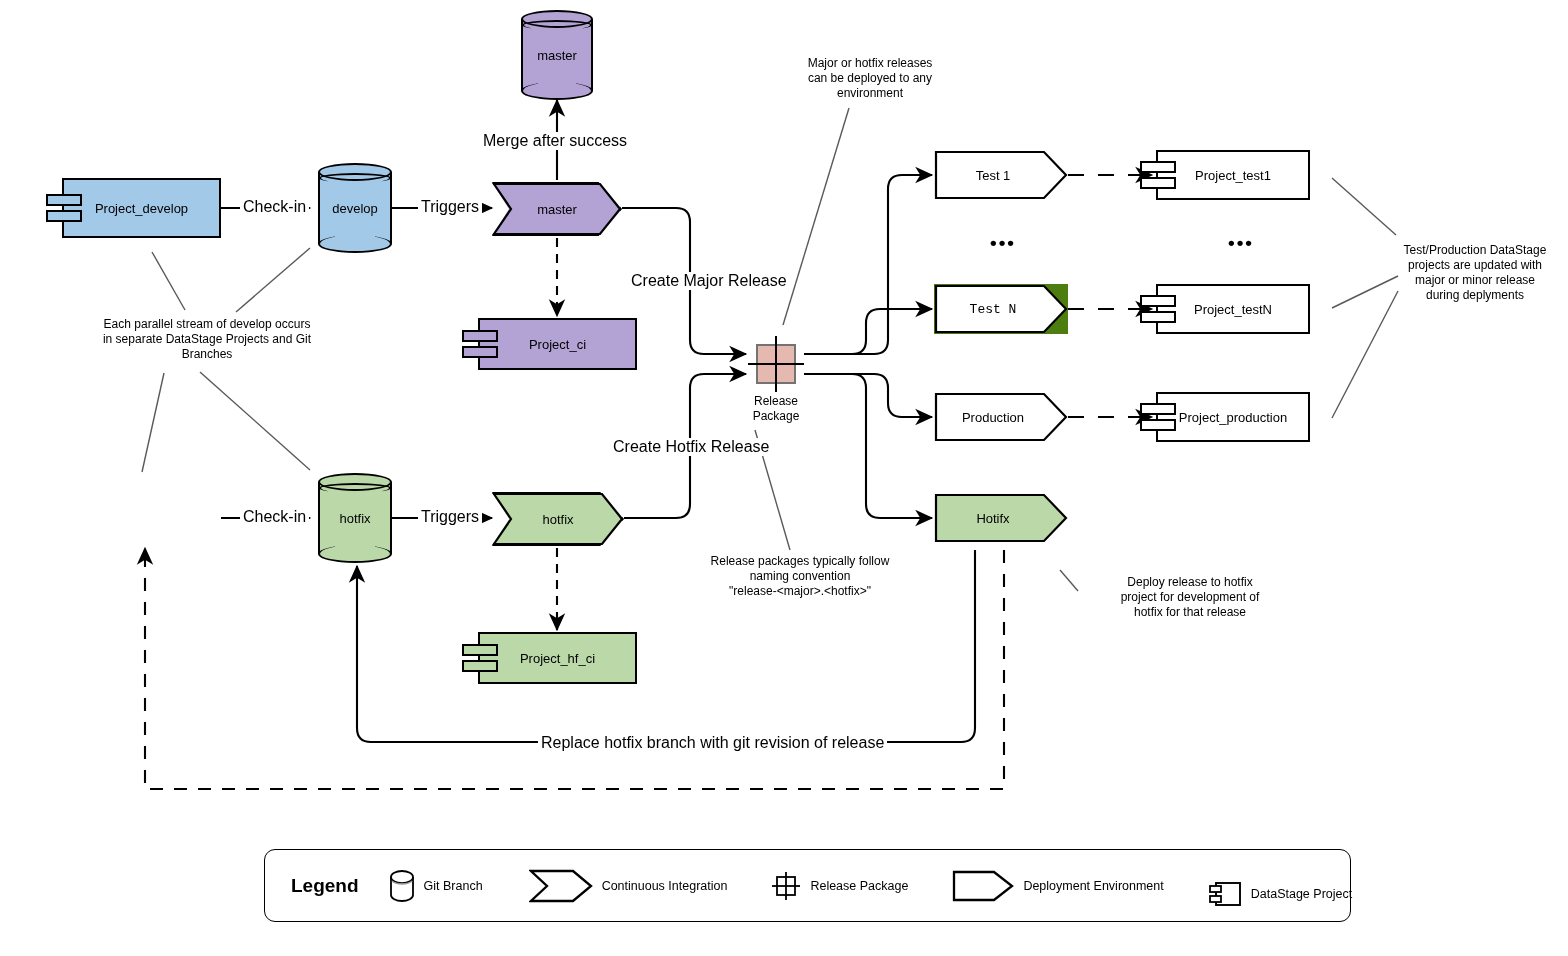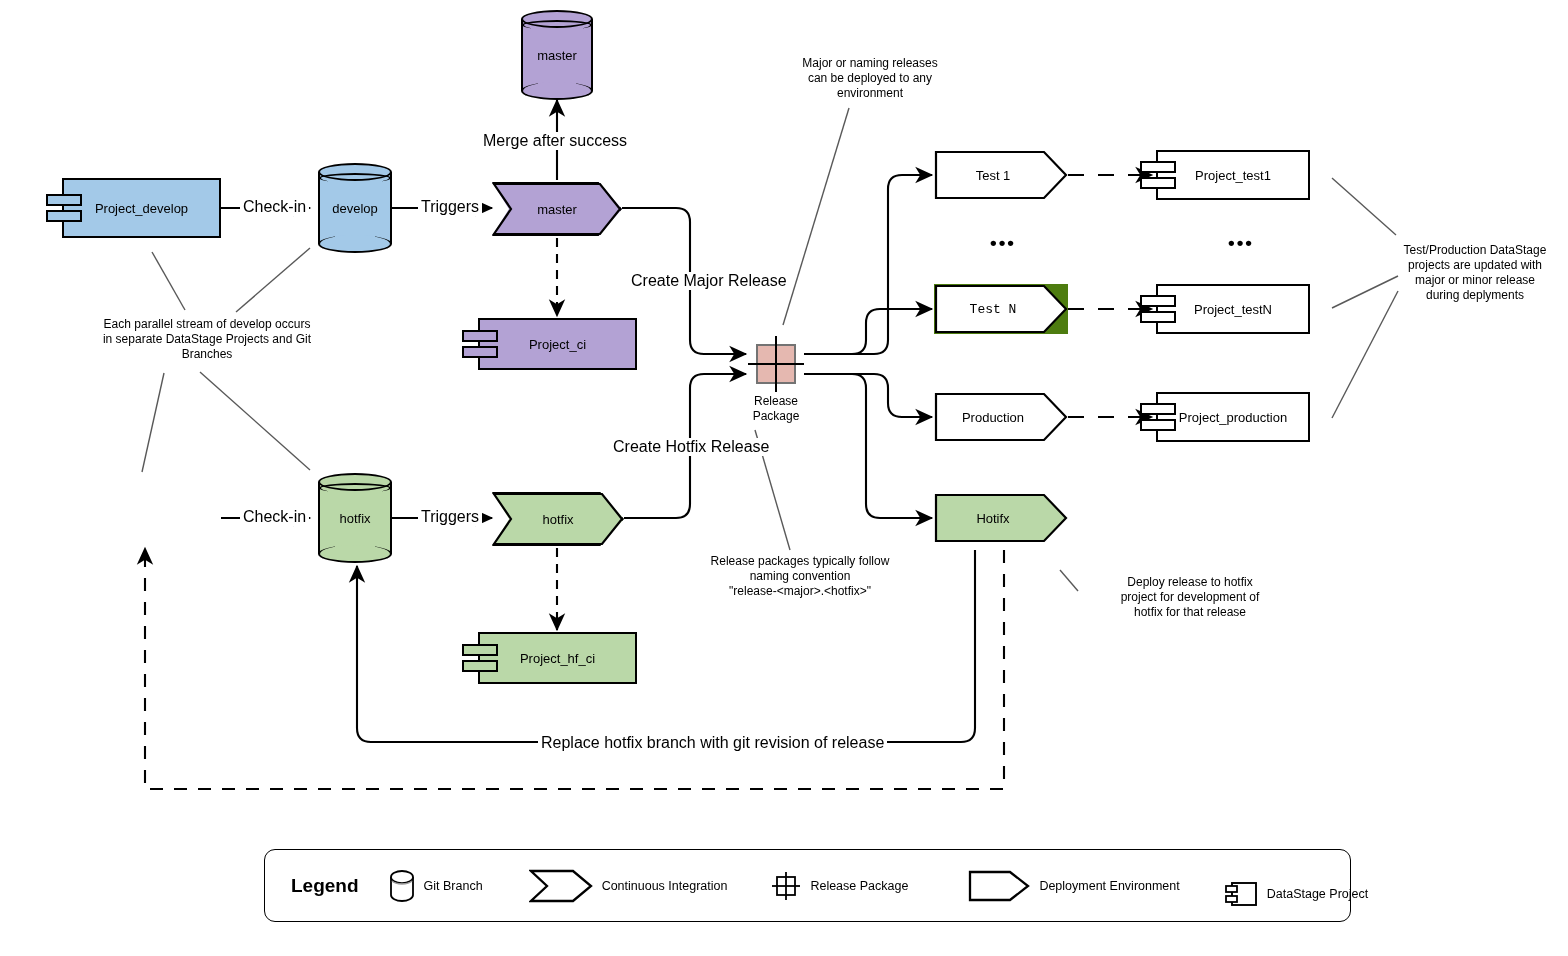--- a/index.html
+++ b/index.html
@@ -249,21 +249,21 @@
     <span>Project_production</span>
   </div>
 
   <div class="note" style="left:62px;top:317px;width:290px;">
     <div>Each parallel stream of develop occurs</div>
     <div>in separate DataStage Projects and Git</div>
     <div>Branches</div>
   </div>
 
   <div class="note" style="left:772px;top:56px;width:196px;">
-    <div>Major or naming releases</div>
+    <div>Major or hotfix releases</div>
     <div>can be deployed to any</div>
     <div>environment</div>
   </div>
 
   <div class="note" style="left:650px;top:554px;width:300px;">
     <div>Release packages typically follow</div>
     <div>naming convention</div>
     <div>"release-&lt;major&gt;.&lt;hotfix&gt;"</div>
   </div>
 
@@ -307,21 +307,21 @@
       <span class="lgicon" style="display:inline-block;width:30px;height:30px;">
         <svg width="30" height="30">
             <rect x="6" y="6" width="18" height="18" fill="#fff" stroke="#000" stroke-width="1.8"></rect>
             <line x1="15" y1="1" x2="15" y2="29" stroke="#000" stroke-width="1.8"></line>
             <line x1="1" y1="15" x2="29" y2="15" stroke="#000" stroke-width="1.8"></line>
           </svg>
       </span>
       <span class="lgtext">Release Package</span>
     </div>
 
-    <div class="lgitem" style="margin-left:34px;">
+    <div class="lgitem" style="margin-left:18px;">
       <span class="lgicon" style="display:inline-block;width:62px;height:34px;">
         <svg width="62" height="34">
             <path d="M2,3 L42,3 L60,17 L42,31 L2,31 Z" fill="#fff" stroke="#000" stroke-width="2.3"></path>
           </svg>
       </span>
       <span class="lgtext">Deployment Environment</span>
     </div>
 
     <div class="lgitem" style="margin-left:18px;margin-top:16px;">
       <span class="lgicon" style="display:inline-block;width:34px;height:26px;">

